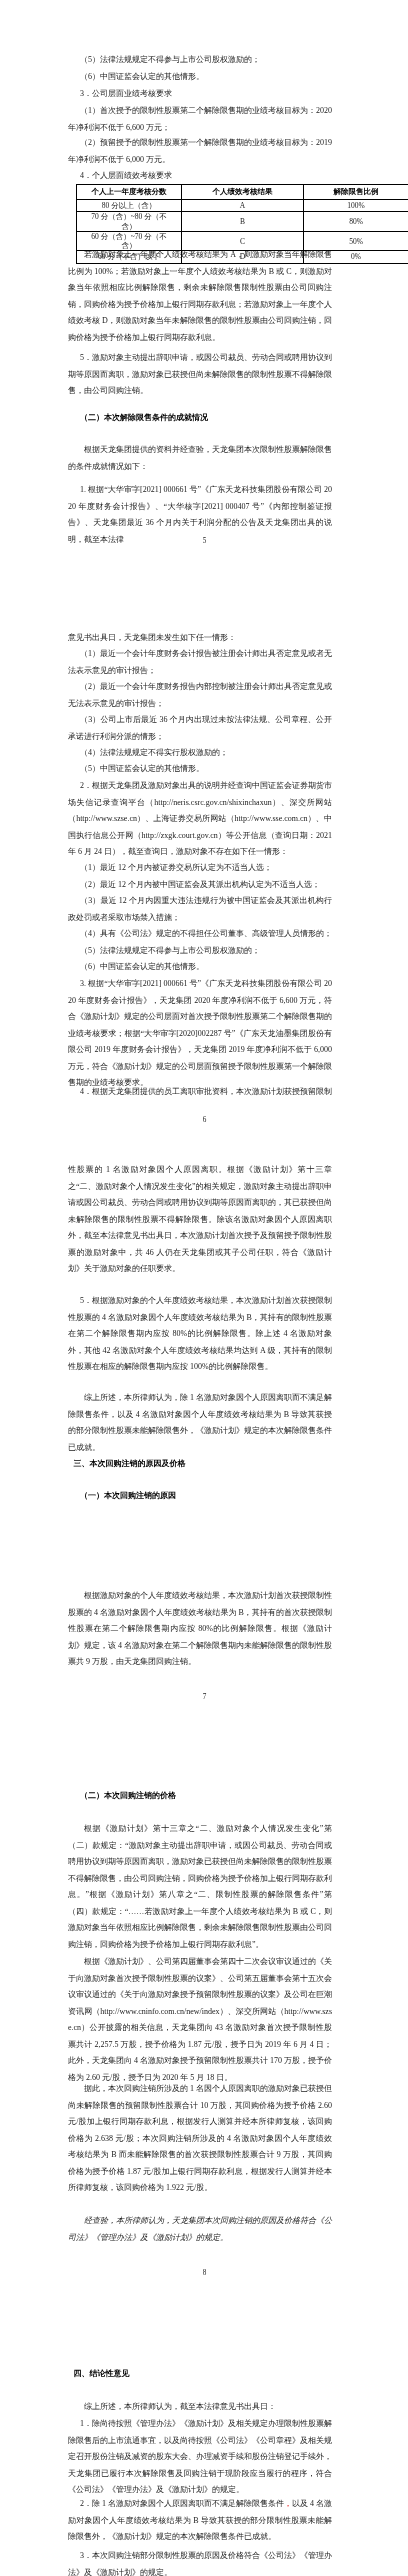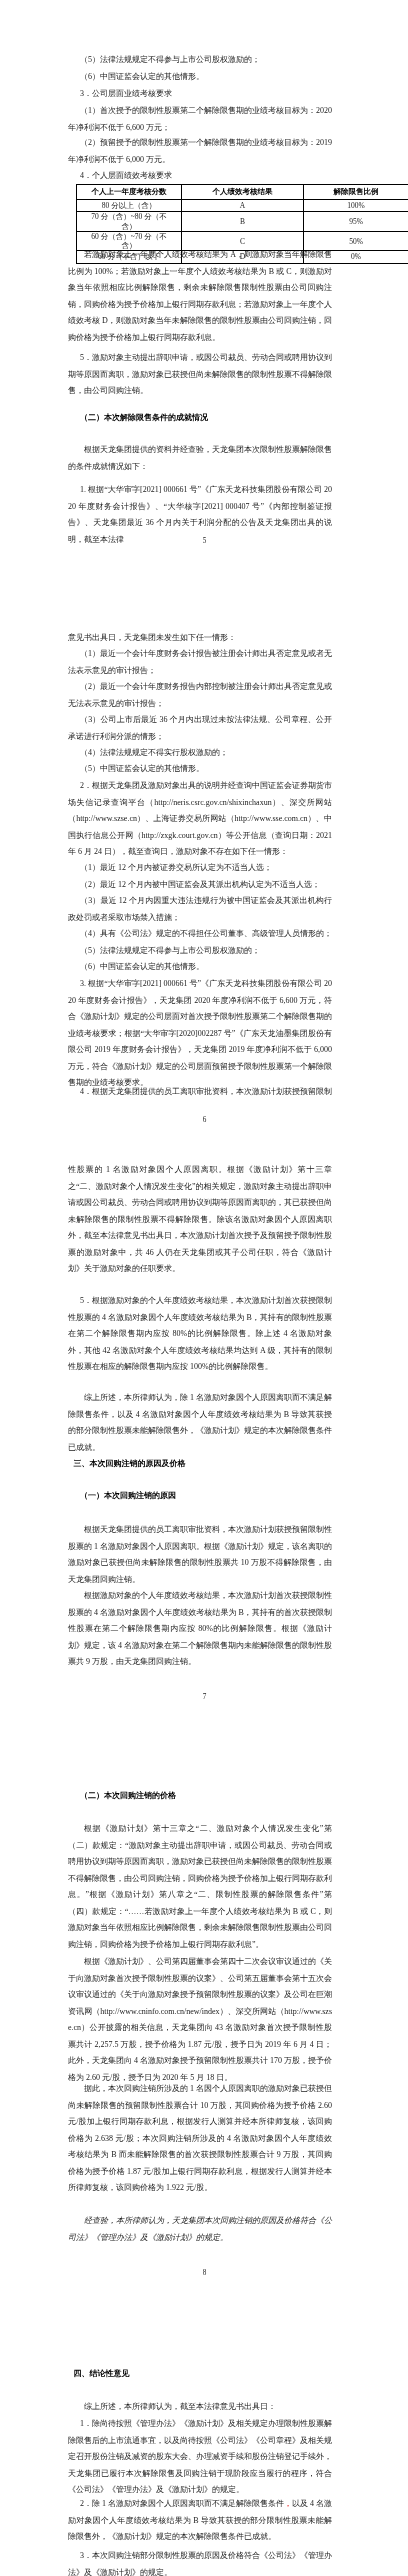--- a/index.html
+++ b/index.html
@@ -81,21 +81,21 @@
     </thead>
     <tbody>
       <tr>
         <td>80 分以上（含）</td>
         <td>A</td>
         <td>100%</td>
       </tr>
       <tr>
         <td>70 分（含）~80 分（不含）</td>
         <td>B</td>
-        <td>95%</td>
+        <td>80%</td>
       </tr>
       <tr>
         <td>60 分（含）~70 分（不含）</td>
         <td>C</td>
         <td>50%</td>
       </tr>
       <tr>
         <td>60 分（不含）以下</td>
         <td>D</td>
         <td>0%</td>
@@ -125,21 +125,20 @@
   <div class="blk ind15" style="top:959px;">（6）中国证监会认定的其他情形。</div>
   <div class="blk ind15" style="top:976px;">3. 根据“大华审字[2021] 000661 号”《广东天龙科技集团股份有限公司 2020 年度财务会计报告》，天龙集团 2020 年度净利润不低于 6,600 万元，符合《激励计划》规定的公司层面对首次授予限制性股票第二个解除限售期的业绩考核要求；根据“大华审字[2020]002287 号”《广东天龙油墨集团股份有限公司 2019 年度财务会计报告》，天龙集团 2019 年度净利润不低于 6,000 万元，符合《激励计划》规定的公司层面预留授予限制性股票第一个解除限售期的业绩考核要求。</div>
   <div class="blk ind15" style="top:1084px;">4．根据天龙集团提供的员工离职审批资料，本次激励计划获授预留限制</div>
   <div class="pagenum" style="top:1115px;">6</div>
 
   <div class="blk" style="top:1162px;">性股票的 1 名激励对象因个人原因离职。根据《激励计划》第十三章之“二、激励对象个人情况发生变化”的相关规定，激励对象主动提出辞职申请或因公司裁员、劳动合同或聘用协议到期等原因而离职的，其已获授但尚未解除限售的限制性股票不得解除限售。除该名激励对象因个人原因离职外，截至本法律意见书出具日，本次激励计划首次授予及预留授予限制性股票的激励对象中，共 46 人仍在天龙集团或其子公司任职，符合《激励计划》关于激励对象的任职要求。</div>
   <div class="blk ind15" style="top:1293px;">5．根据激励对象的个人年度绩效考核结果，本次激励计划首次获授限制性股票的 4 名激励对象因个人年度绩效考核结果为 B，其持有的限制性股票在第二个解除限售期内应按 80%的比例解除限售。除上述 4 名激励对象外，其他 42 名激励对象个人年度绩效考核结果均达到 A 级，其持有的限制性股票在相应的解除限售期内应按 100%的比例解除限售。</div>
   <div class="blk ind2" style="top:1390px;">综上所述，本所律师认为，除 1 名激励对象因个人原因离职而不满足解除限售条件，以及 4 名激励对象因个人年度绩效考核结果为 B 导致其获授的部分限制性股票未能解除限售外，《激励计划》规定的本次解除限售条件已成就。</div>
   <div class="blk ind07 bold" style="top:1456px;">三、本次回购注销的原因及价格</div>
   <div class="blk ind15 bold" style="top:1488px;">（一）本次回购注销的原因</div>
-  <div class="blk ind2" style="top:1522px;">根据天龙集团提供的员工离职审批资料，本次激励计划获授预留限制性股票的 1 名激励对象因个人原因离职。根据《激励计划》规定，该名离职的激励对象已获授但尚未解除限售的限制性股票共 10 万股不得解除限售，由天龙集团回购注销。</div>
   <div class="blk ind2" style="top:1588px;">根据激励对象的个人年度绩效考核结果，本次激励计划首次获授限制性股票的 4 名激励对象因个人年度绩效考核结果为 B，其持有的首次获授限制性股票在第二个解除限售期内应按 80%的比例解除限售。根据《激励计划》规定，该 4 名激励对象在第二个解除限售期内未能解除限售的限制性股票共 9 万股，由天龙集团回购注销。</div>
   <div class="pagenum" style="top:1692px;">7</div>
 
   <div class="blk ind15 bold" style="top:1788px;">（二）本次回购注销的价格</div>
   <div class="blk ind2" style="top:1821px;">根据《激励计划》第十三章之“二、激励对象个人情况发生变化”第（二）款规定：“激励对象主动提出辞职申请，或因公司裁员、劳动合同或聘用协议到期等原因而离职，激励对象已获授但尚未解除限售的限制性股票不得解除限售，由公司回购注销，回购价格为授予价格加上银行同期存款利息。”根据《激励计划》第八章之“二、限制性股票的解除限售条件”第（四）款规定：“……若激励对象上一年度个人绩效考核结果为 B 或 C，则激励对象当年依照相应比例解除限售，剩余未解除限售限制性股票由公司回购注销，回购价格为授予价格加上银行同期存款利息”。</div>
   <div class="blk ind2" style="top:1954px;">根据《激励计划》、公司第四届董事会第四十二次会议审议通过的《关于向激励对象首次授予限制性股票的议案》、公司第五届董事会第十五次会议审议通过的《关于向激励对象授予预留限制性股票的议案》及公司在巨潮资讯网（http://www.cninfo.com.cn/new/index）、深交所网站（http://www.szse.cn）公开披露的相关信息，天龙集团向 43 名激励对象首次授予限制性股票共计 2,257.5 万股，授予价格为 1.87 元/股，授予日为 2019 年 6 月 4 日；此外，天龙集团向 4 名激励对象授予预留限制性股票共计 170 万股，授予价格为 2.60 元/股，授予日为 2020 年 5 月 18 日。</div>
   <div class="blk ind2" style="top:2081px;">据此，本次回购注销所涉及的 1 名因个人原因离职的激励对象已获授但尚未解除限售的预留限制性股票合计 10 万股，其回购价格为授予价格 2.60 元/股加上银行同期存款利息，根据发行人测算并经本所律师复核，该回购价格为 2.638 元/股；本次回购注销所涉及的 4 名激励对象因个人年度绩效考核结果为 B 而未能解除限售的首次获授限制性股票合计 9 万股，其回购价格为授予价格 1.87 元/股加上银行同期存款利息，根据发行人测算并经本所律师复核，该回购价格为 1.922 元/股。</div>
   <div class="blk ind2" style="top:2213px;font-style:italic;">经查验，本所律师认为，天龙集团本次回购注销的原因及价格符合《公司法》《管理办法》及《激励计划》的规定。</div>
   <div class="pagenum" style="top:2268px;">8</div>
 

